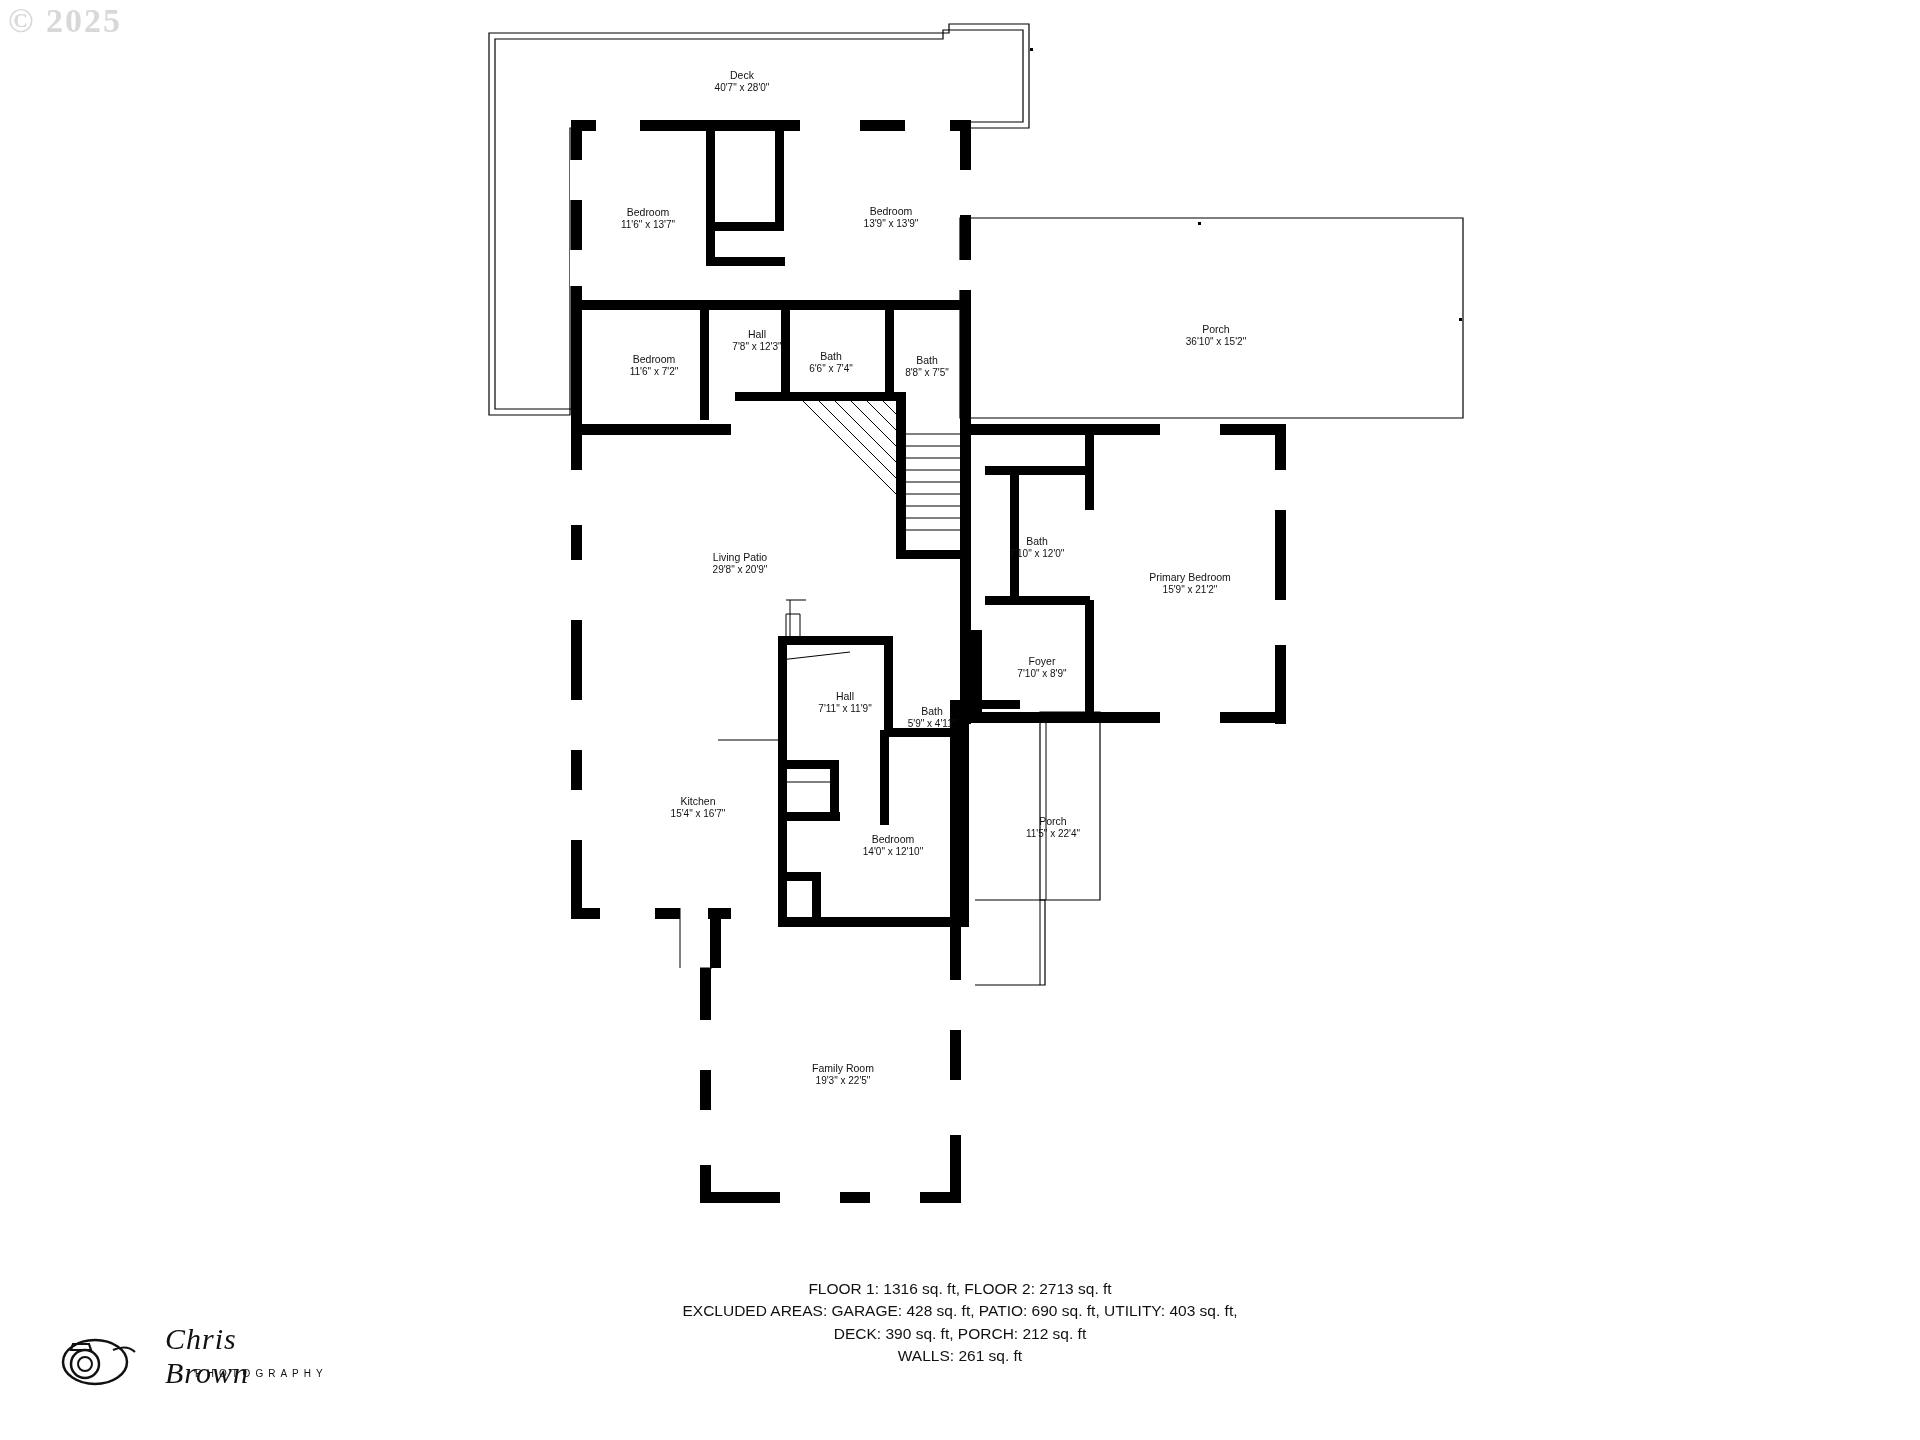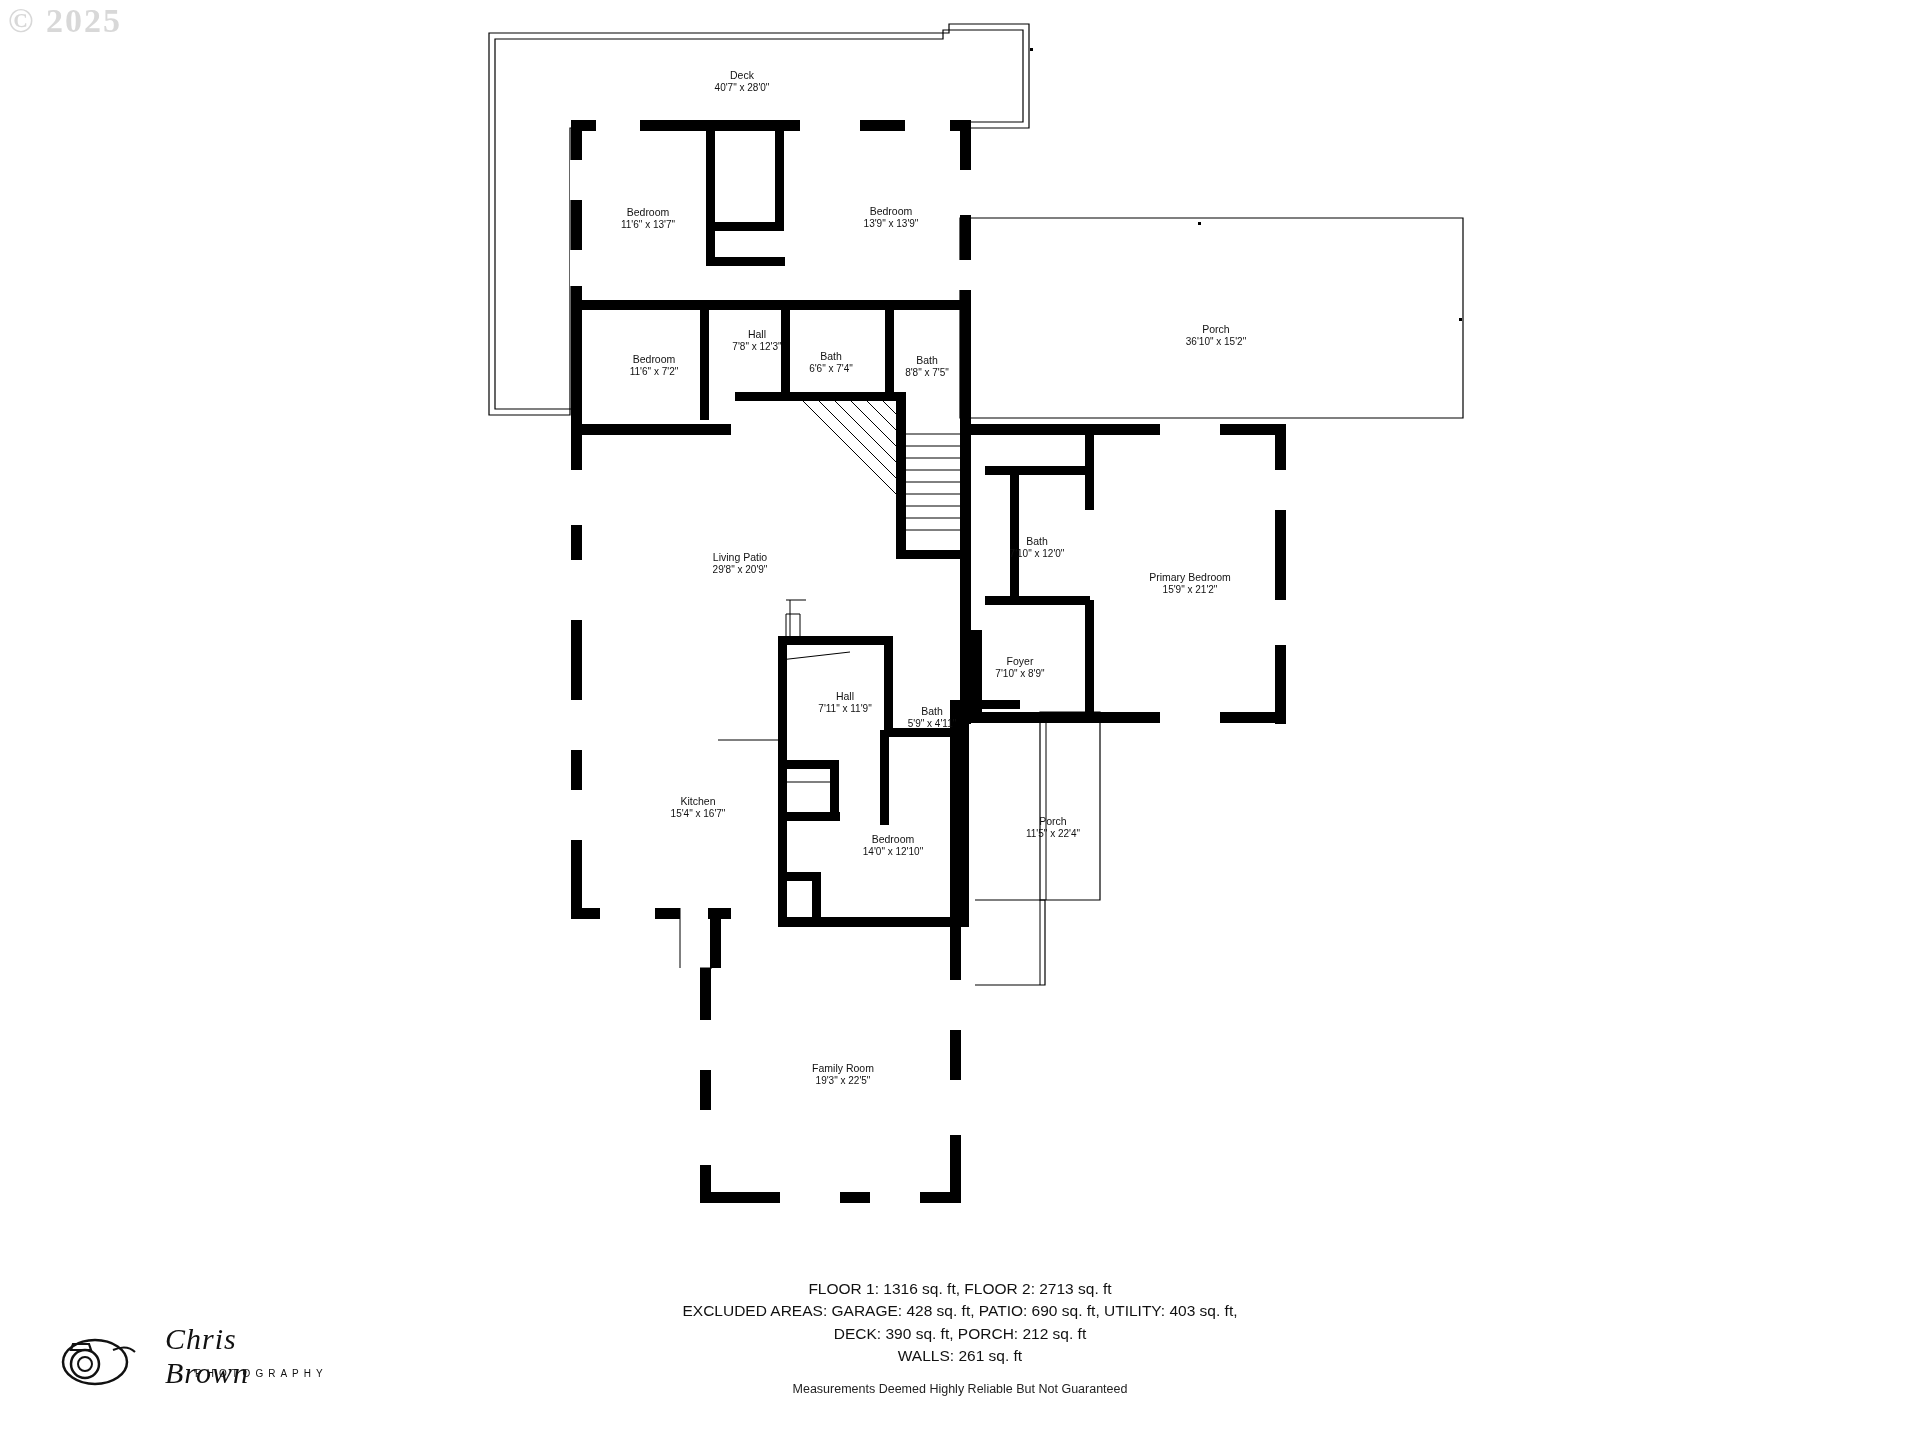--- a/index.html
+++ b/index.html
@@ -281,21 +281,21 @@
       <div class="rdim">29'8" x 20'9"</div>
     </div>
     <div class="room-label" style="left: 1037px; top: 548px;">
       <div class="rname">Bath</div>
       <div class="rdim">7'10" x 12'0"</div>
     </div>
     <div class="room-label" style="left: 1190px; top: 584px;">
       <div class="rname">Primary Bedroom</div>
       <div class="rdim">15'9" x 21'2"</div>
     </div>
-    <div class="room-label" style="left: 1020px; top: 668px;">
+    <div class="room-label" style="left: 1042px; top: 668px;">
       <div class="rname">Foyer</div>
       <div class="rdim">7'10" x 8'9"</div>
     </div>
     <div class="room-label" style="left: 845px; top: 703px;">
       <div class="rname">Hall</div>
       <div class="rdim">7'11" x 11'9"</div>
     </div>
     <div class="room-label" style="left: 932px; top: 718px;">
       <div class="rname">Bath</div>
       <div class="rdim">5'9" x 4'11"</div>
@@ -316,21 +316,20 @@
       <div class="rname">Family Room</div>
       <div class="rdim">19'3" x 22'5"</div>
     </div>
   </div>
 
 <div id="summary">
   <div class="line">FLOOR 1: 1316 sq. ft, FLOOR 2: 2713 sq. ft</div>
   <div class="line">EXCLUDED AREAS: GARAGE: 428 sq. ft, PATIO: 690 sq. ft, UTILITY: 403 sq. ft,</div>
   <div class="line">DECK: 390 sq. ft, PORCH: 212 sq. ft</div>
   <div class="line">WALLS: 261 sq. ft</div>
-  <div class="disclaimer">Measurements Deemed Highly Reliable But Not Guaranteed</div>
 </div>
 
 <div id="logo">
   <svg width="110" height="70" viewBox="0 0 110 70">
     <ellipse cx="40" cy="42" rx="32" ry="22" fill="none" stroke="#111" stroke-width="2.5"></ellipse>
     <circle cx="30" cy="44" r="14" fill="none" stroke="#111" stroke-width="2.5"></circle>
     <circle cx="30" cy="44" r="7" fill="none" stroke="#111" stroke-width="2"></circle>
     <path d="M18,24 L34,24 L36,30 L16,30 Z" fill="none" stroke="#111" stroke-width="2.2"></path>
     <path d="M58,30 q14,-6 22,2" fill="none" stroke="#111" stroke-width="2"></path>
   </svg>

